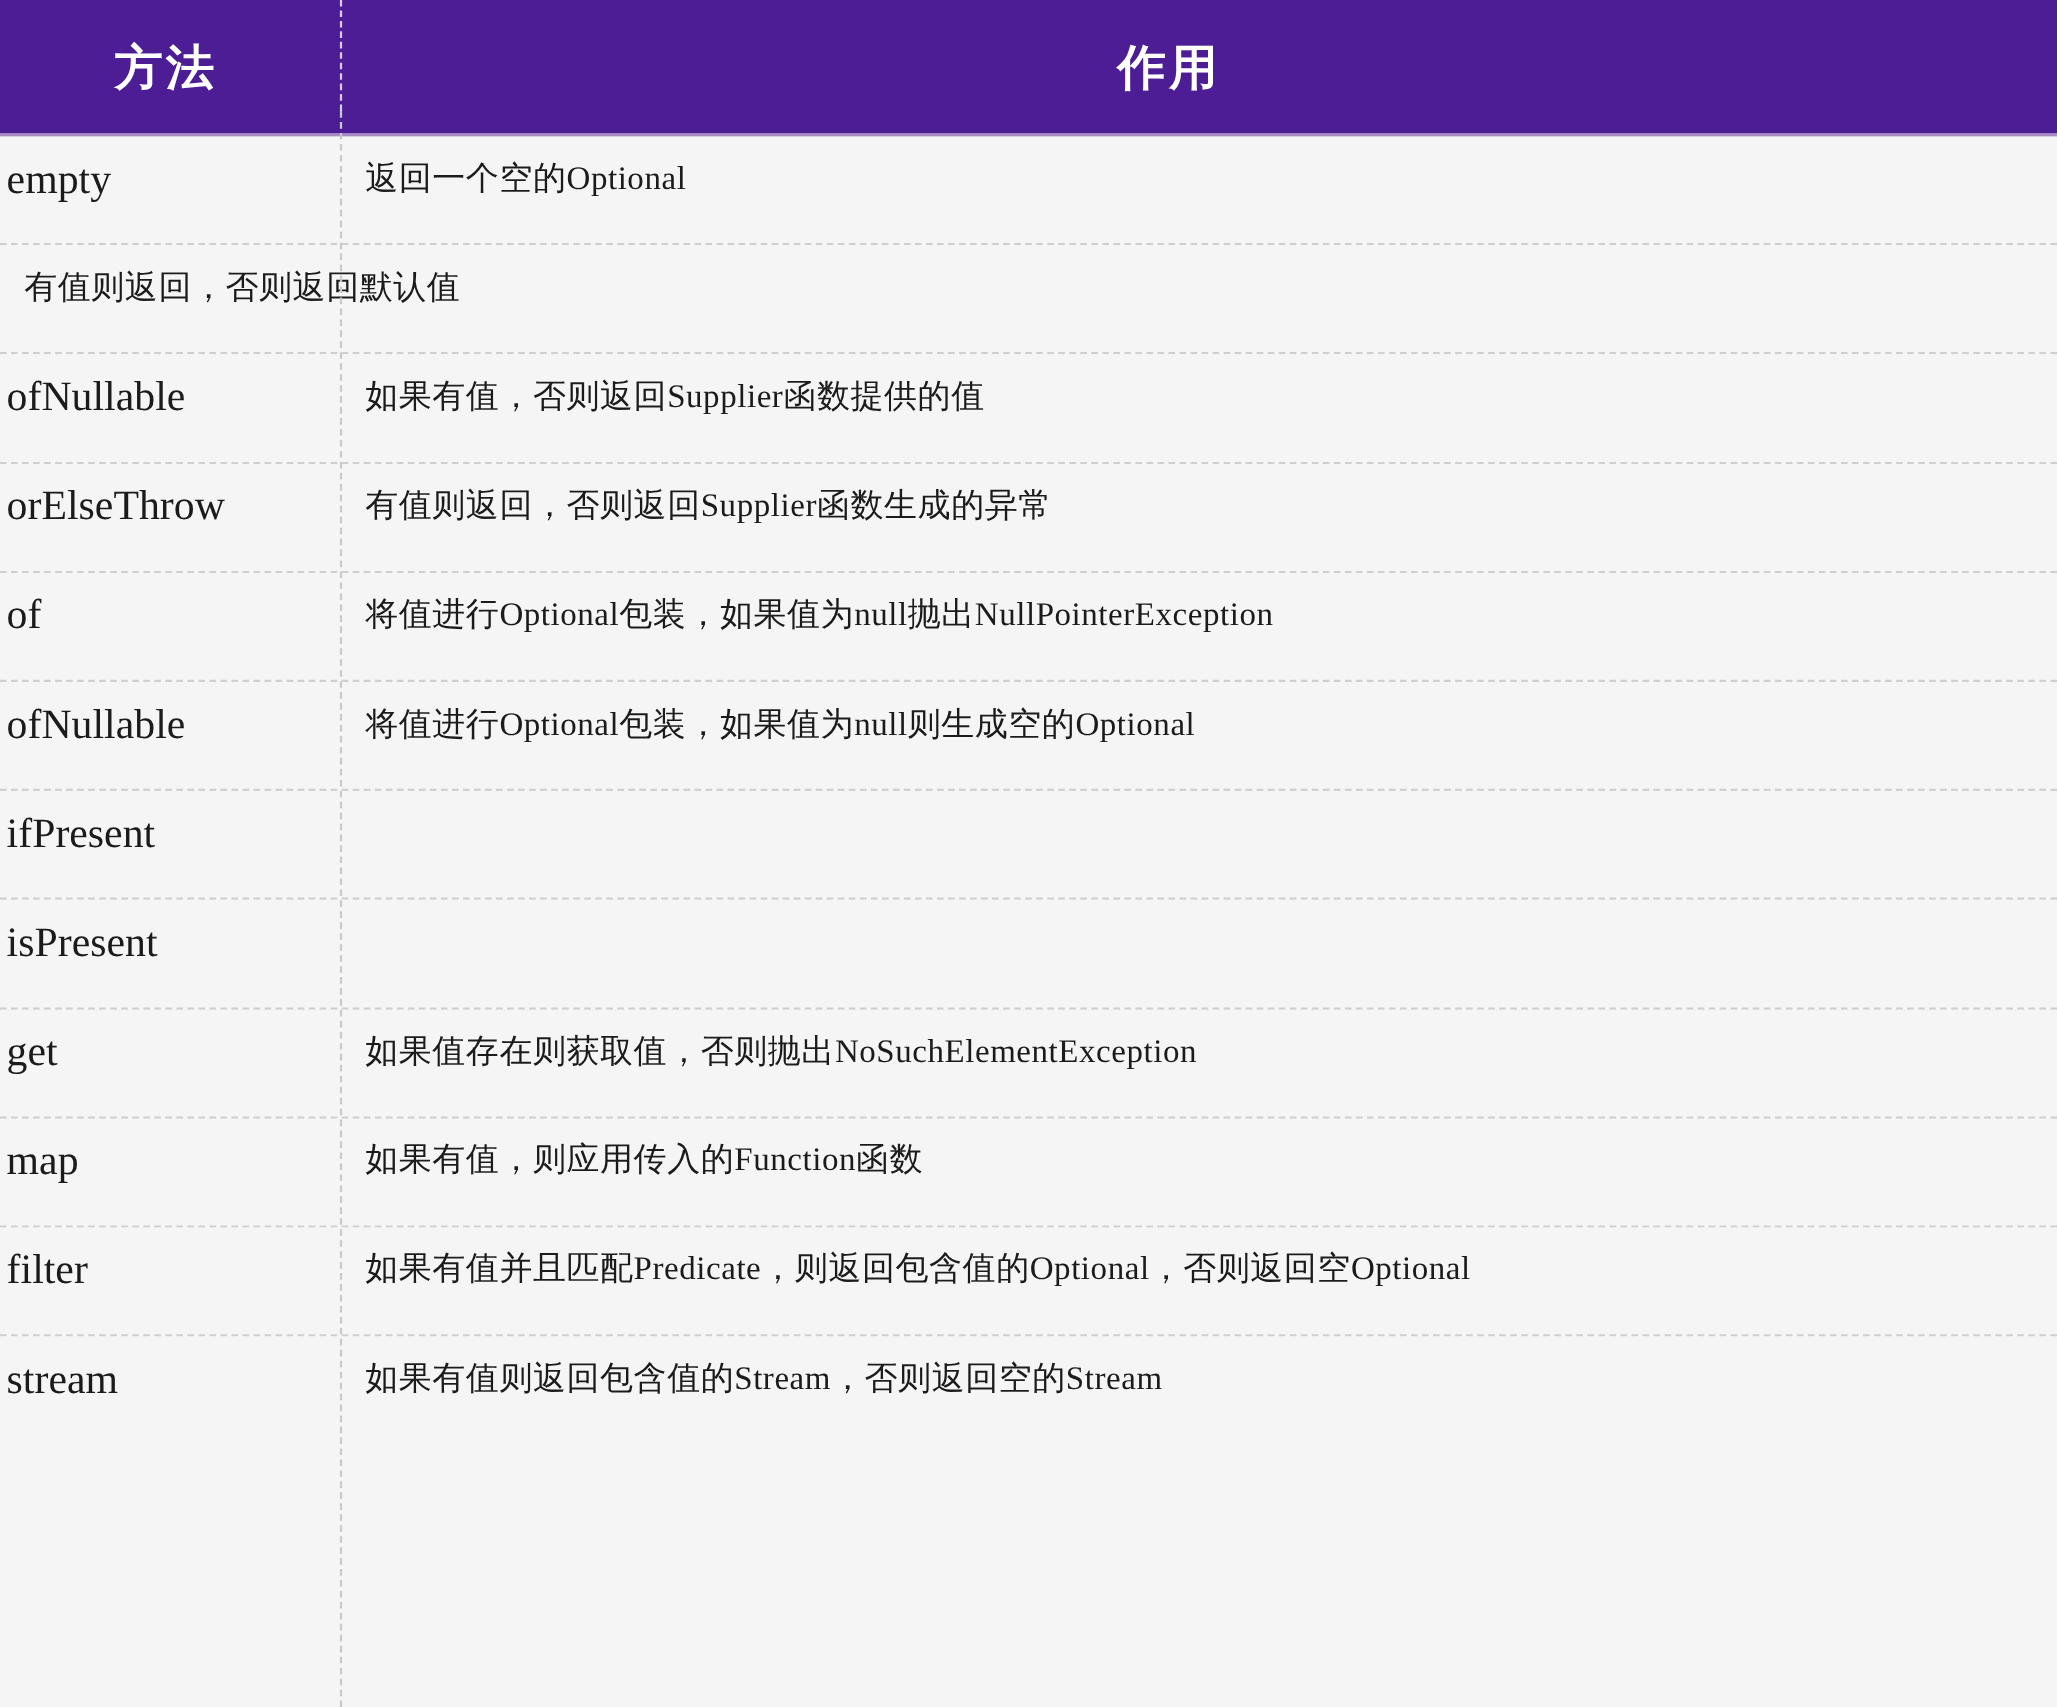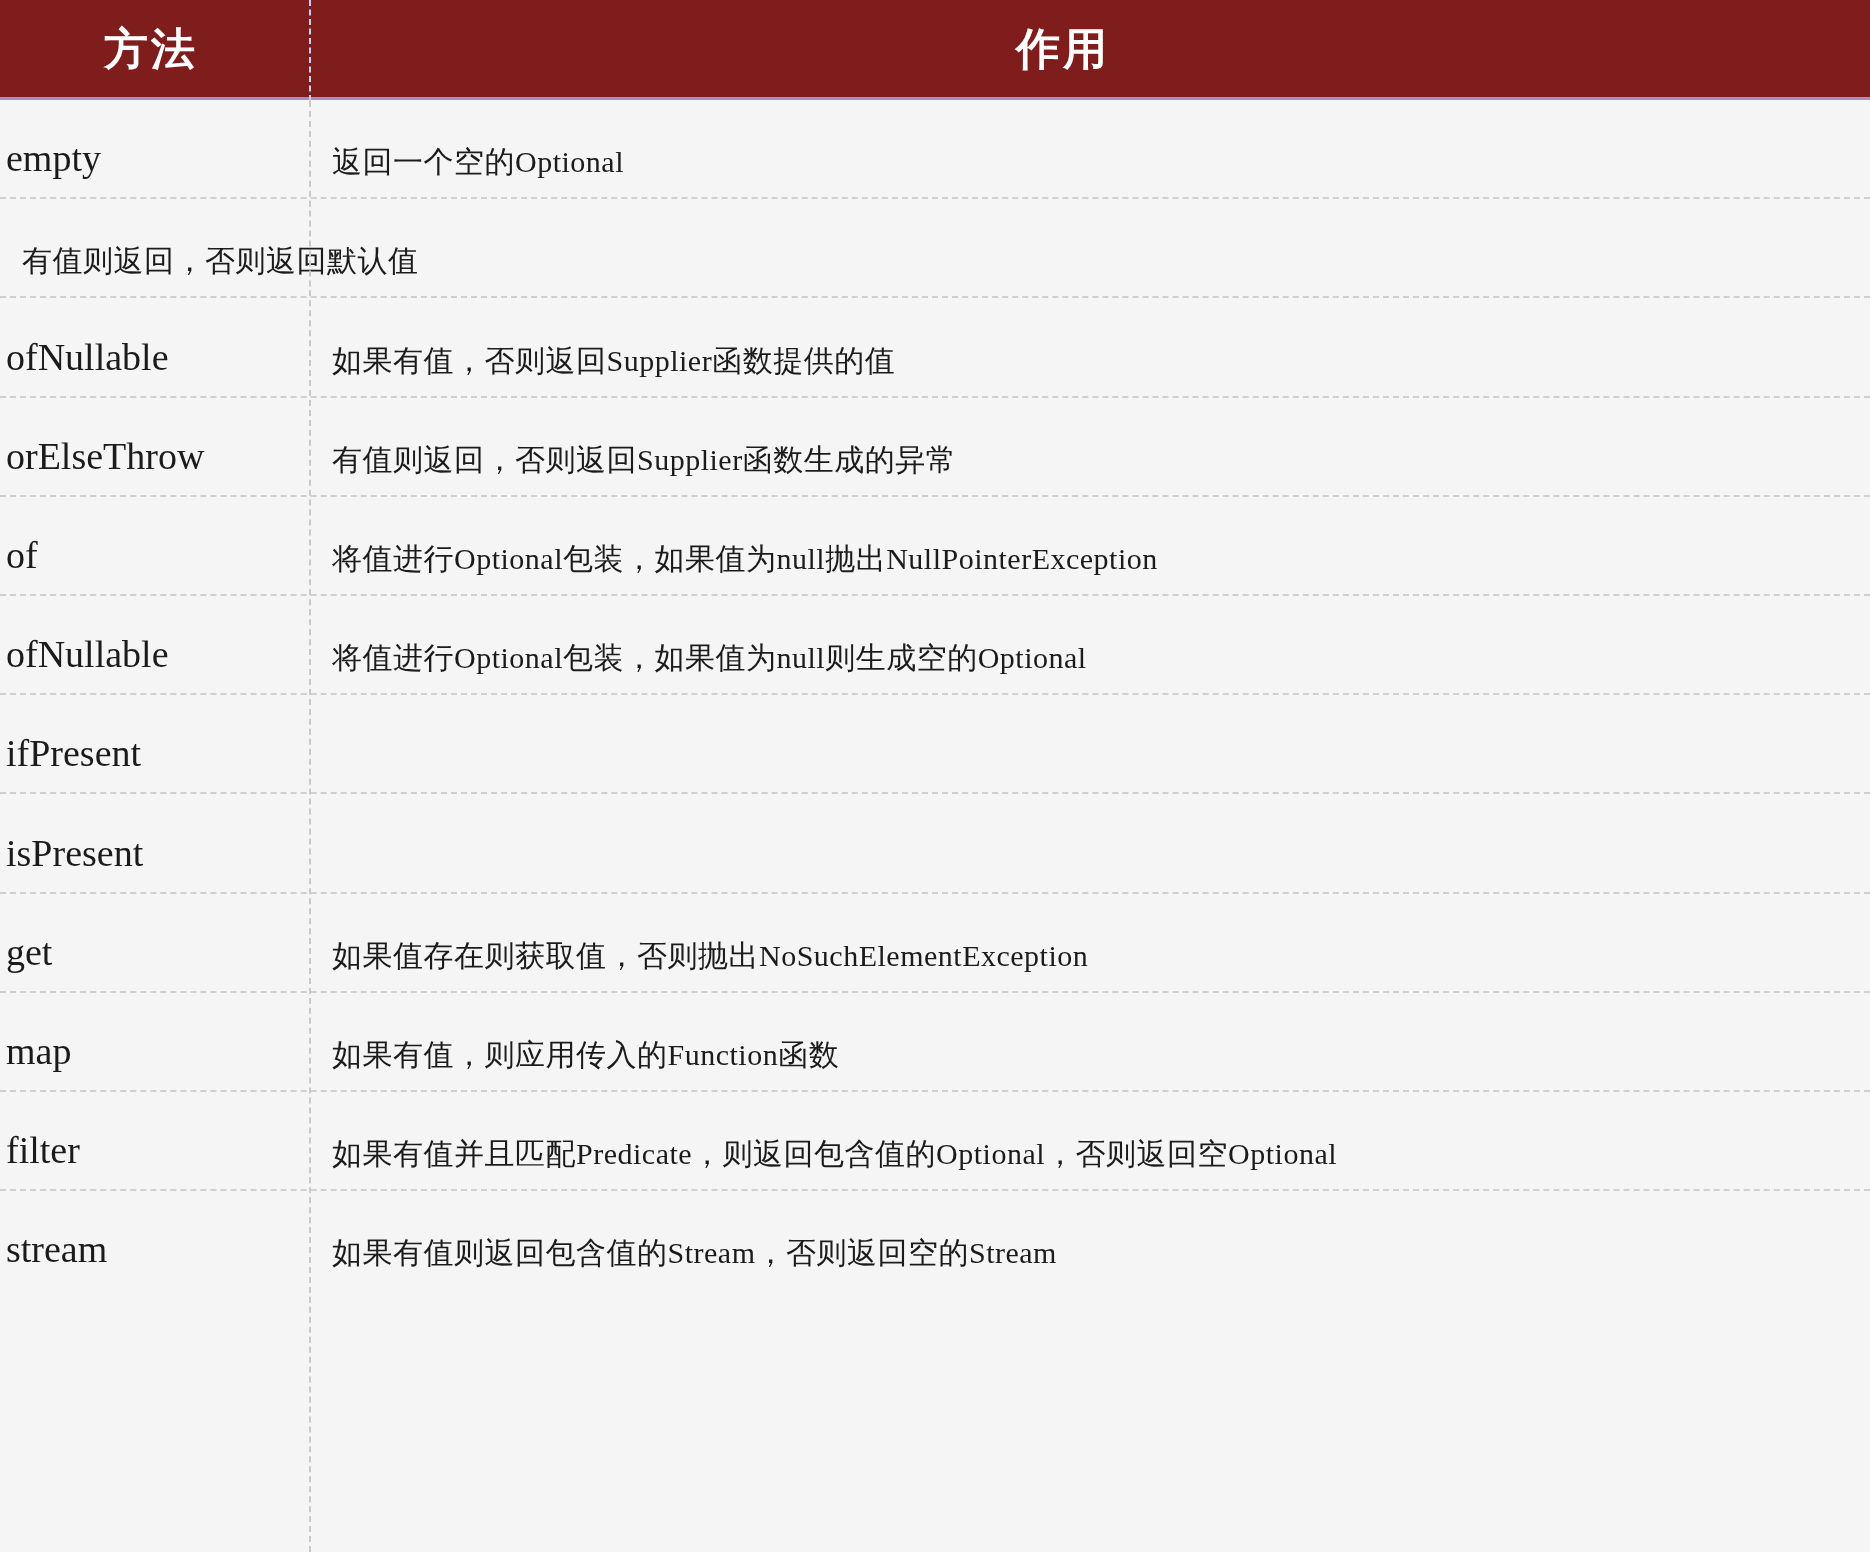--- a/index.html
+++ b/index.html
@@ -40,22 +40,22 @@
     width: 0;
     height: 101px;
     border-left: 2px dashed #d9cbe8;
     pointer-events: none;
   }
 
   
   .thead {
     position: relative;
     display: flex;
-    height: 100px;
-    background: #7f1d1d;
+    height: 124px;
+    background: #4c1d95;
     box-sizing: border-box;
   }
   .th {
     display: flex;
     align-items: center;
     box-sizing: border-box;
     color: #ffffff;
     font-size: 44px;
     font-weight: 700;
     letter-spacing: 3px;
@@ -82,20 +82,21 @@
   
   .tbody {
     position: relative;
   }
   .row {
     position: relative;
     display: flex;
     height: 99.2px;
     box-sizing: border-box;
     background: #f5f5f5;
+    align-items: center;
   }
   .row .rule {
     position: absolute;
     left: 0;
     right: 0;
     bottom: 0;
     height: 0;
     border-bottom: 2px dashed #cfcfcf;
   }
   .row:last-child .rule {

